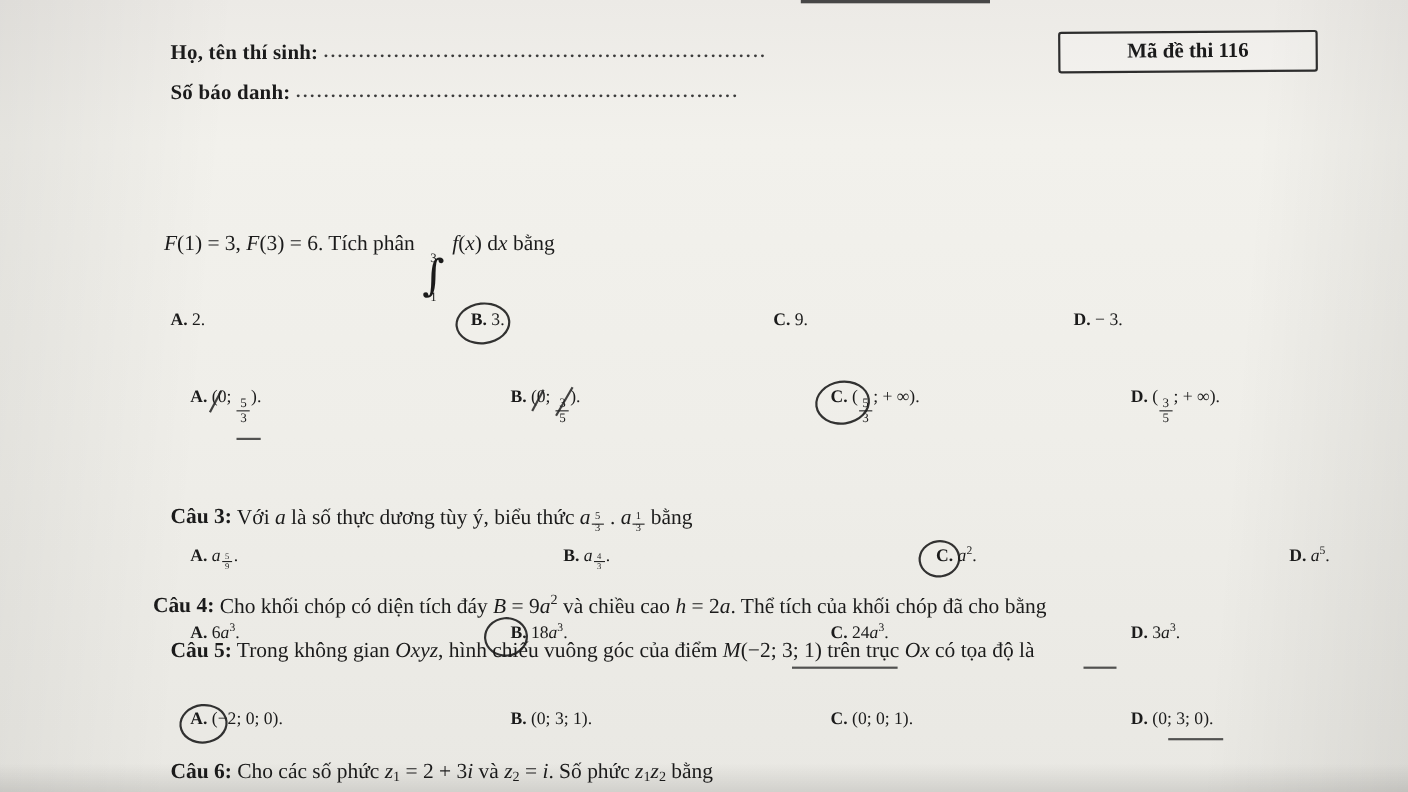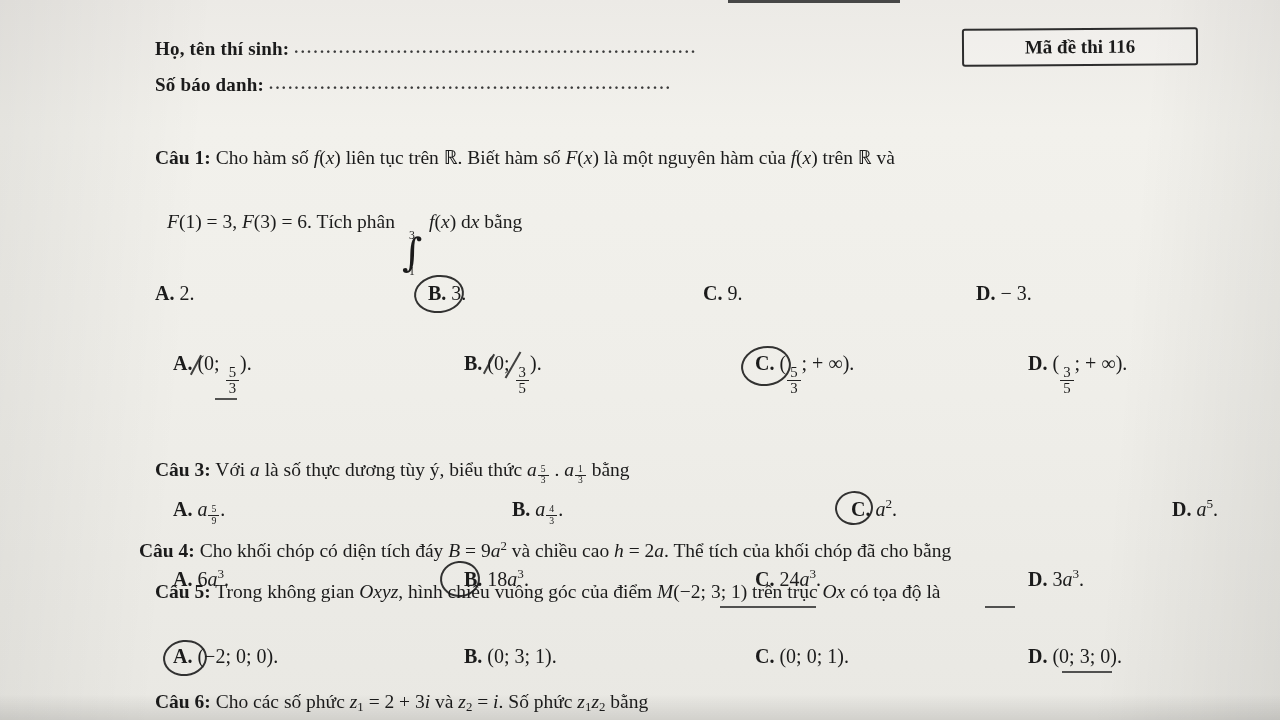--- a/index.html
+++ b/index.html
@@ -53,21 +53,21 @@
   .frac .num{border-bottom:1.4px solid #222;padding:0 3px;}
   .frac .den{padding:0 3px;}
   sup{font-size:.66em;vertical-align:super;}
   sub{font-size:.66em;vertical-align:-0.22em;}
 
   
   .intg{display:inline-flex;flex-direction:column;align-items:center;vertical-align:-0.55em;margin:0 2px;}
   .intg .lim{font-size:.6em;line-height:1;}
   .intg .sym{font-size:2.0em;line-height:.62;font-family:"DejaVu Serif",serif;}
 
-  .opts{position:absolute;width:1120px;left:155px;display:flex;font-size:20px;}
+  .opts{position:absolute;width:1120px;left:155px;display:flex;font-size:16px;}
   .opt{position:relative;white-space:nowrap;}
 
   
   .circle-mark{
     position:absolute;border:2.1px solid #1d1d1d;border-radius:50%;
     pointer-events:none;opacity:.9;
   }
   .slash{
     position:absolute;width:2px;background:#222;opacity:.85;transform-origin:center;
   }
@@ -94,27 +94,21 @@
   </div>
   <div class="hdr2">
     <span>Số báo danh:</span>
     <span class="dots">...............................................................</span>
   </div>
 
   <div class="code-box">
     <span>Mã đề thi 116</span>
   </div>
 
-  <div class="q" style="left:155px;top:146px;">
-    <b>Câu 1:</b>
-    <span>
-      Cho hàm số <i class="v">f</i>(<i class="v">x</i>) liên tục trên ℝ. Biết hàm số <i class="v">F</i>(<i class="v">x</i>) là một nguyên hàm của <i class="v">f</i>(<i class="v">x</i>) trên ℝ và
-    </span>
-  </div>
-  <div class="q" style="left:167px;top:210px;text-align:right;">
+  <div class="q" style="left:149px;top:210px;text-align:right;">
     <i class="v">F</i>(1) = 3, <i class="v">F</i>(3) = 6. Tích phân
     <span class="intg">
       <span class="lim">3</span>
       <span class="sym">∫</span>
       <span class="lim">1</span>
     </span>
     <i class="v">f</i>(<i class="v">x</i>) d<i class="v">x</i> bằng
   </div>
 
   <div class="opts" style="top:282px;">

